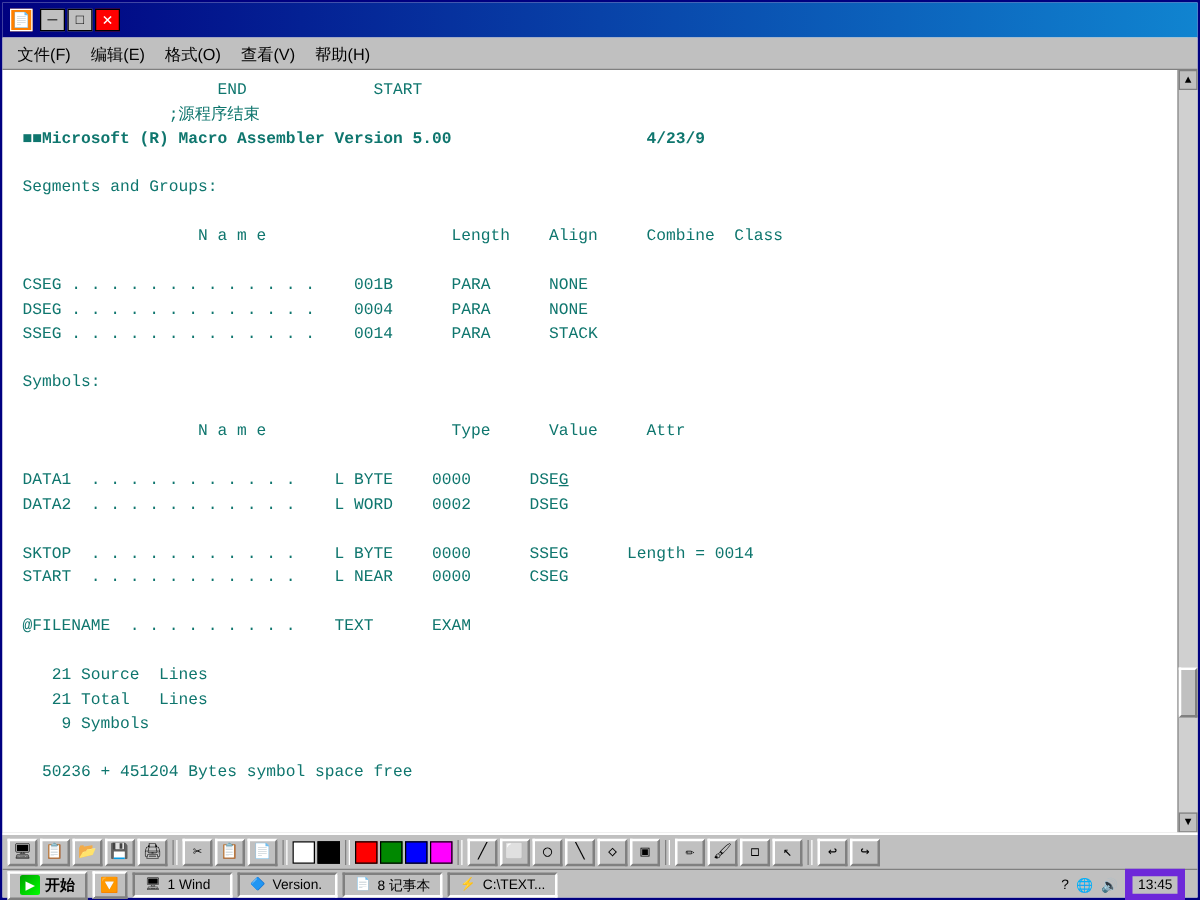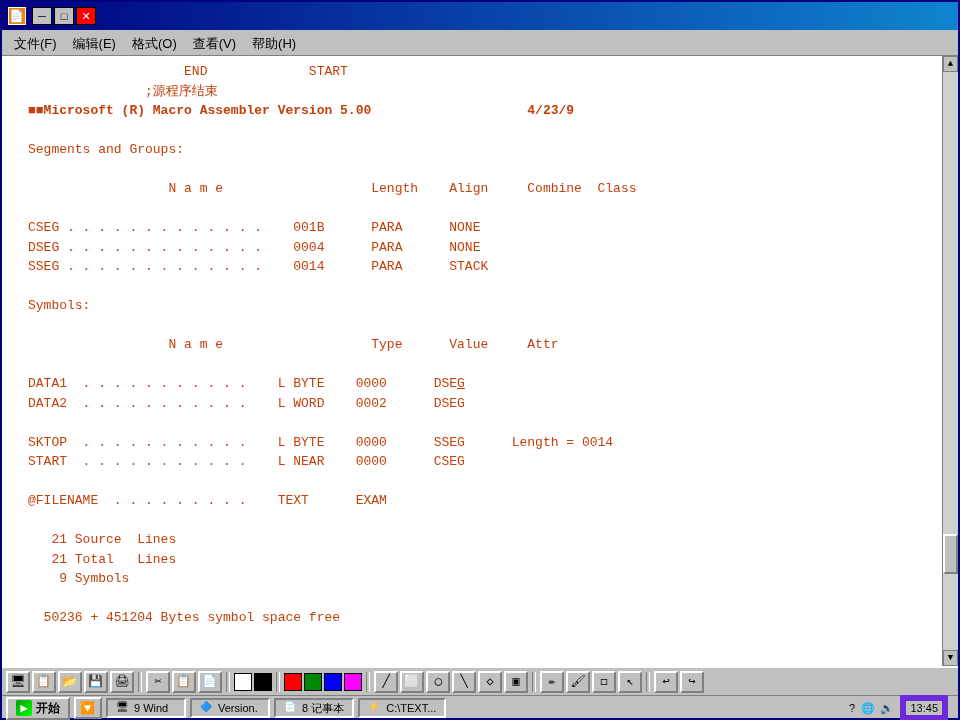--- a/index.html
+++ b/index.html
@@ -81,22 +81,22 @@
     .content-area {
       position: absolute;
       top: 54px;
       left: 0;
       right: 16px;
       bottom: 52px;
       background: #fff;
       overflow: hidden;
       font-family: 'Courier New', Courier, monospace;
       font-size: 13px;
-      color: #c2410c;
-      padding: 6px 26px;
+      color: #0f766e;
+      padding: 6px 16px;
     }
 
     
     .scrollbar-v {
       position: absolute;
       top: 54px;
       right: 0;
       width: 16px;
       bottom: 52px;
       background: #c0c0c0;
@@ -339,21 +339,21 @@
     </div>
 
     <div class="taskbar-bottom">
       <div class="start-btn">
         <div class="start-icon">▶</div>
         <span>开始</span>
       </div>
       <div class="toolbar-btn" style="width:28px;">🔽</div>
       <div class="taskbar-item">
         <span class="taskbar-item-icon">🖥</span>
-        <span>9 Wind</span>
+        <span>1 Wind</span>
       </div>
       <div class="taskbar-item">
         <span class="taskbar-item-icon">🔷</span>
         <span>Version.</span>
       </div>
       <div class="taskbar-item">
         <span class="taskbar-item-icon">📄</span>
         <span>8 记事本</span>
       </div>
       <div class="taskbar-item">

